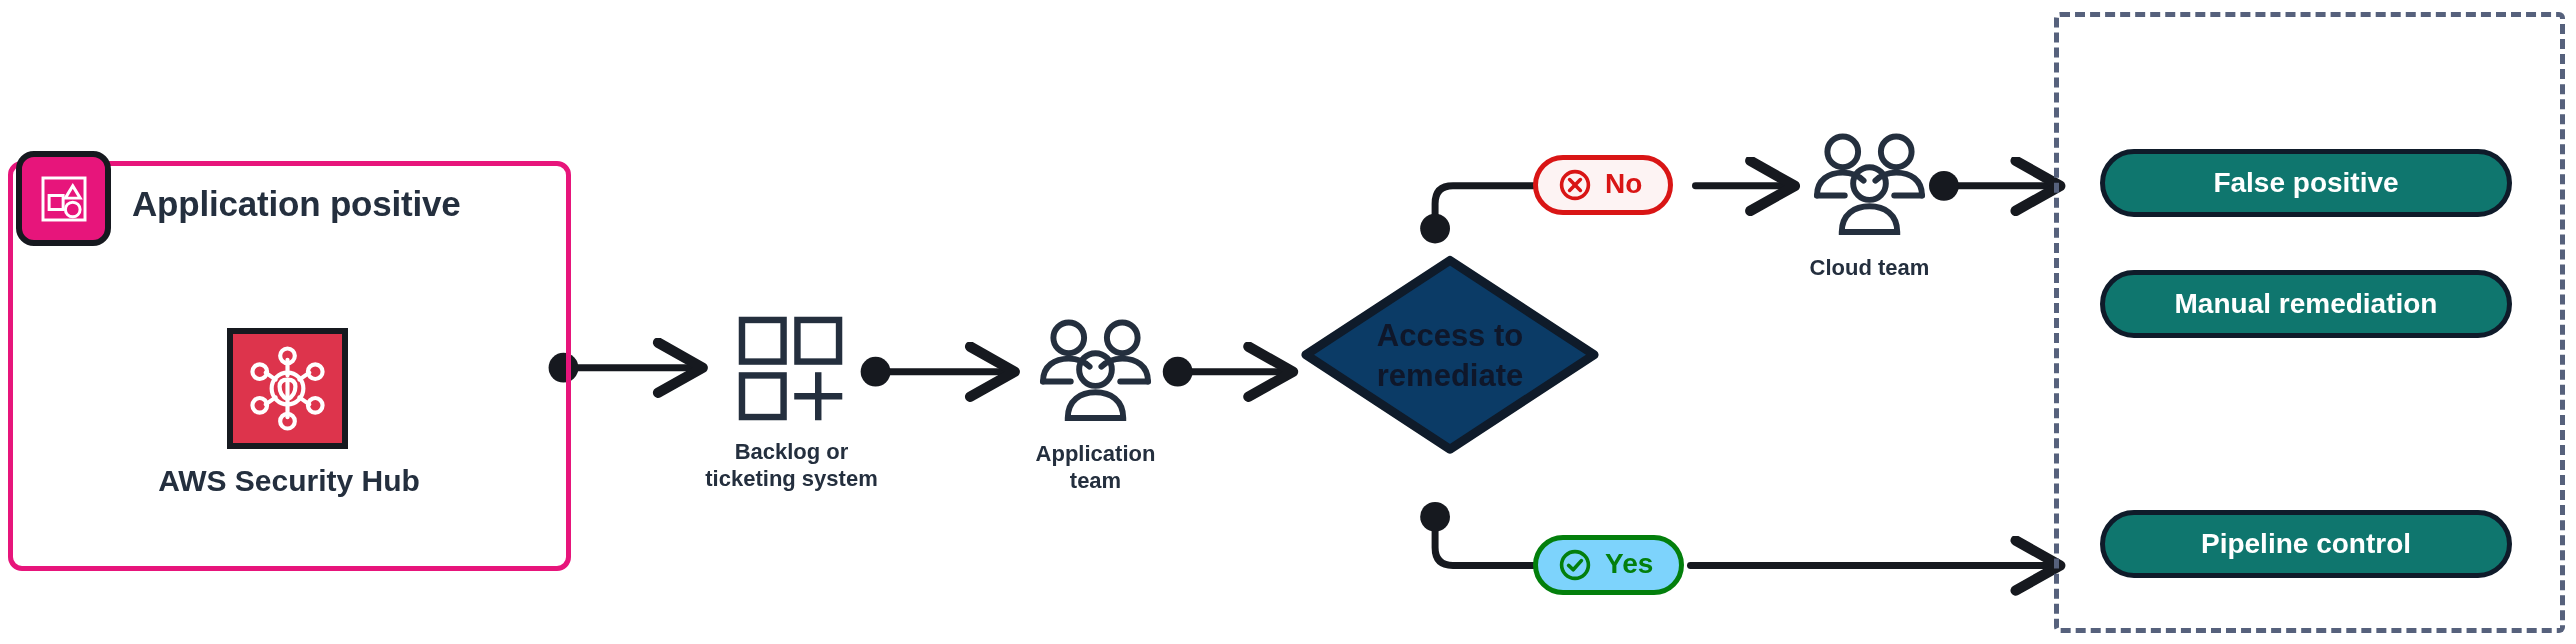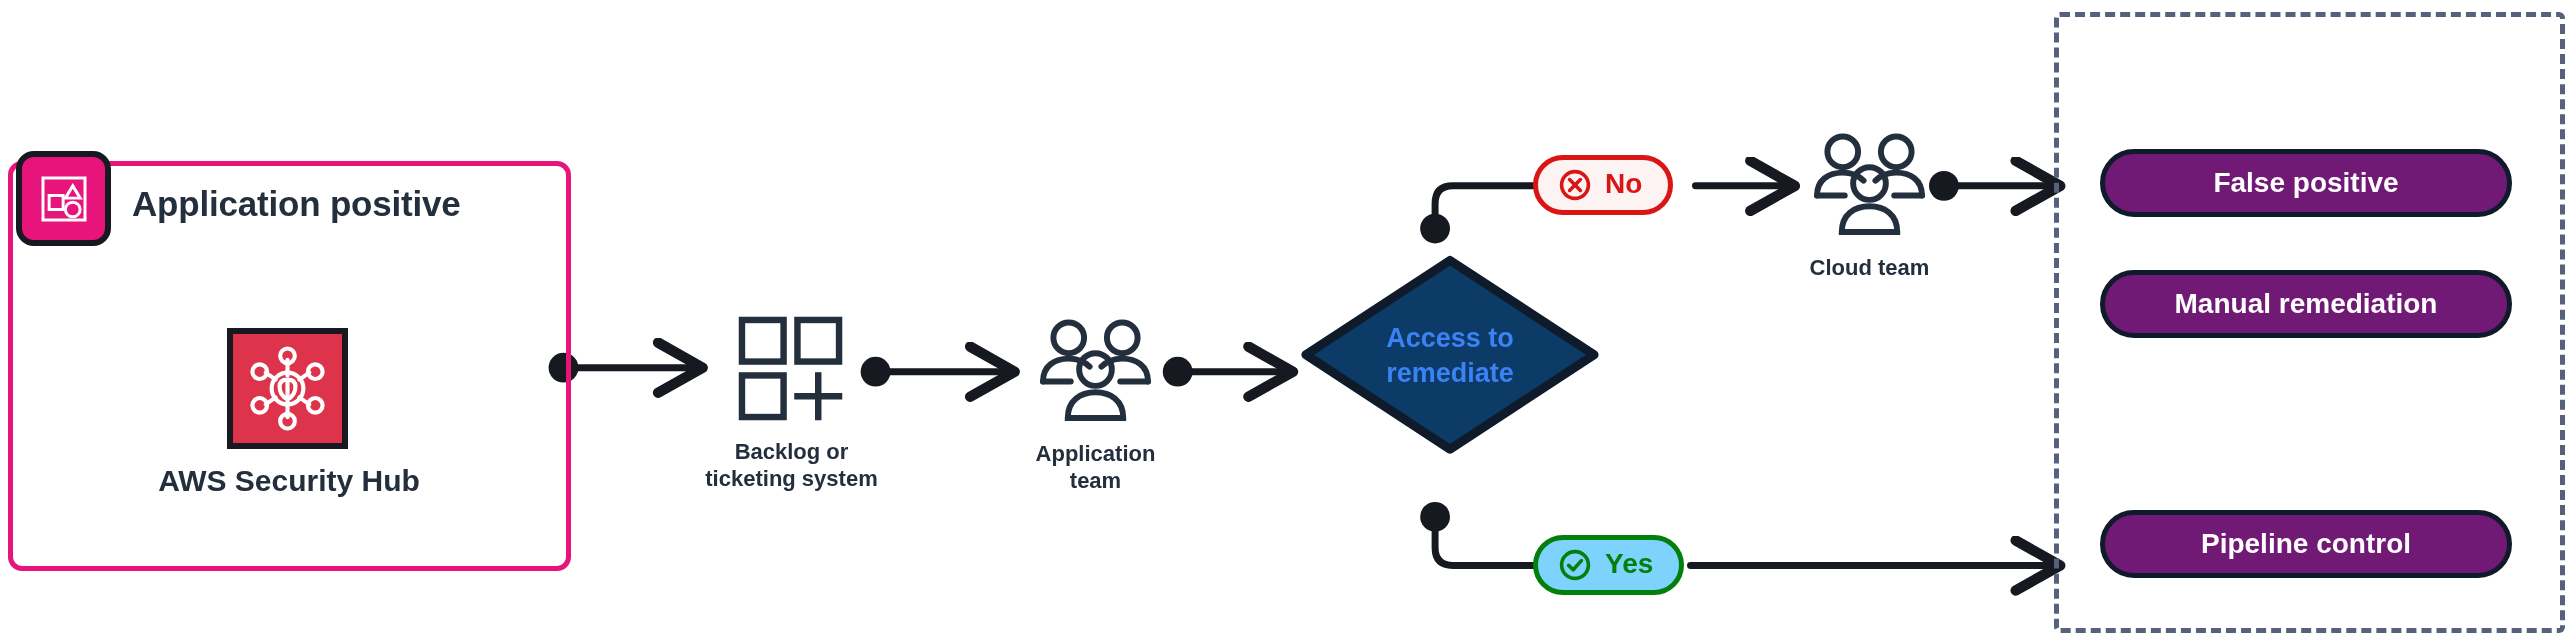--- a/index.html
+++ b/index.html
@@ -46,21 +46,21 @@
     line-height:1.22;white-space:pre-line;
   }
 
   
   .diamond{
     position:absolute;left:1301px;top:261px;width:298px;height:189px;
   }
   .diamond .dlabel{
     position:absolute;left:0;top:0;width:298px;height:189px;
     display:flex;align-items:center;justify-content:center;
-    color:#3b82f6;font-size:27px;font-weight:bold;line-height:1.28;
+    color:#0f172a;font-size:31px;font-weight:bold;line-height:1.28;
     text-align:center;white-space:pre-line;
   }
 
   
   .badge{
     position:absolute;display:flex;align-items:center;gap:13px;
     padding:0 26px 0 20px;height:60px;border-radius:32px;
     box-sizing:border-box;font-size:28px;font-weight:bold;
   }
   .badge .btxt{line-height:1;position:relative;top:-1px;}
@@ -77,21 +77,21 @@
   .outcomes{
     position:absolute;left:2054px;top:12px;width:511px;height:621px;
     border:5px dashed #56617C;border-radius:6px;box-sizing:border-box;
   }
   .outcomes-title{
     position:absolute;left:0;top:40px;width:511px;text-align:center;
     font-size:37px;color:#56617C;font-weight:normal;
   }
   .outcome-pill{
     position:absolute;left:41px;width:412px;height:68px;
-    background:#701a75;border:5px solid #0F1B2A;border-radius:34px;
+    background:#0f766e;border:5px solid #0F1B2A;border-radius:34px;
     box-sizing:border-box;display:flex;align-items:center;justify-content:center;
     color:#ffffff;font-size:28px;font-weight:bold;white-space:nowrap;
   }
   .op0{top:132px;}
   .op1{top:253px;}
   .op2{top:373px;}
   .op3{top:493px;}
 </style>
 </head>
 <body>

